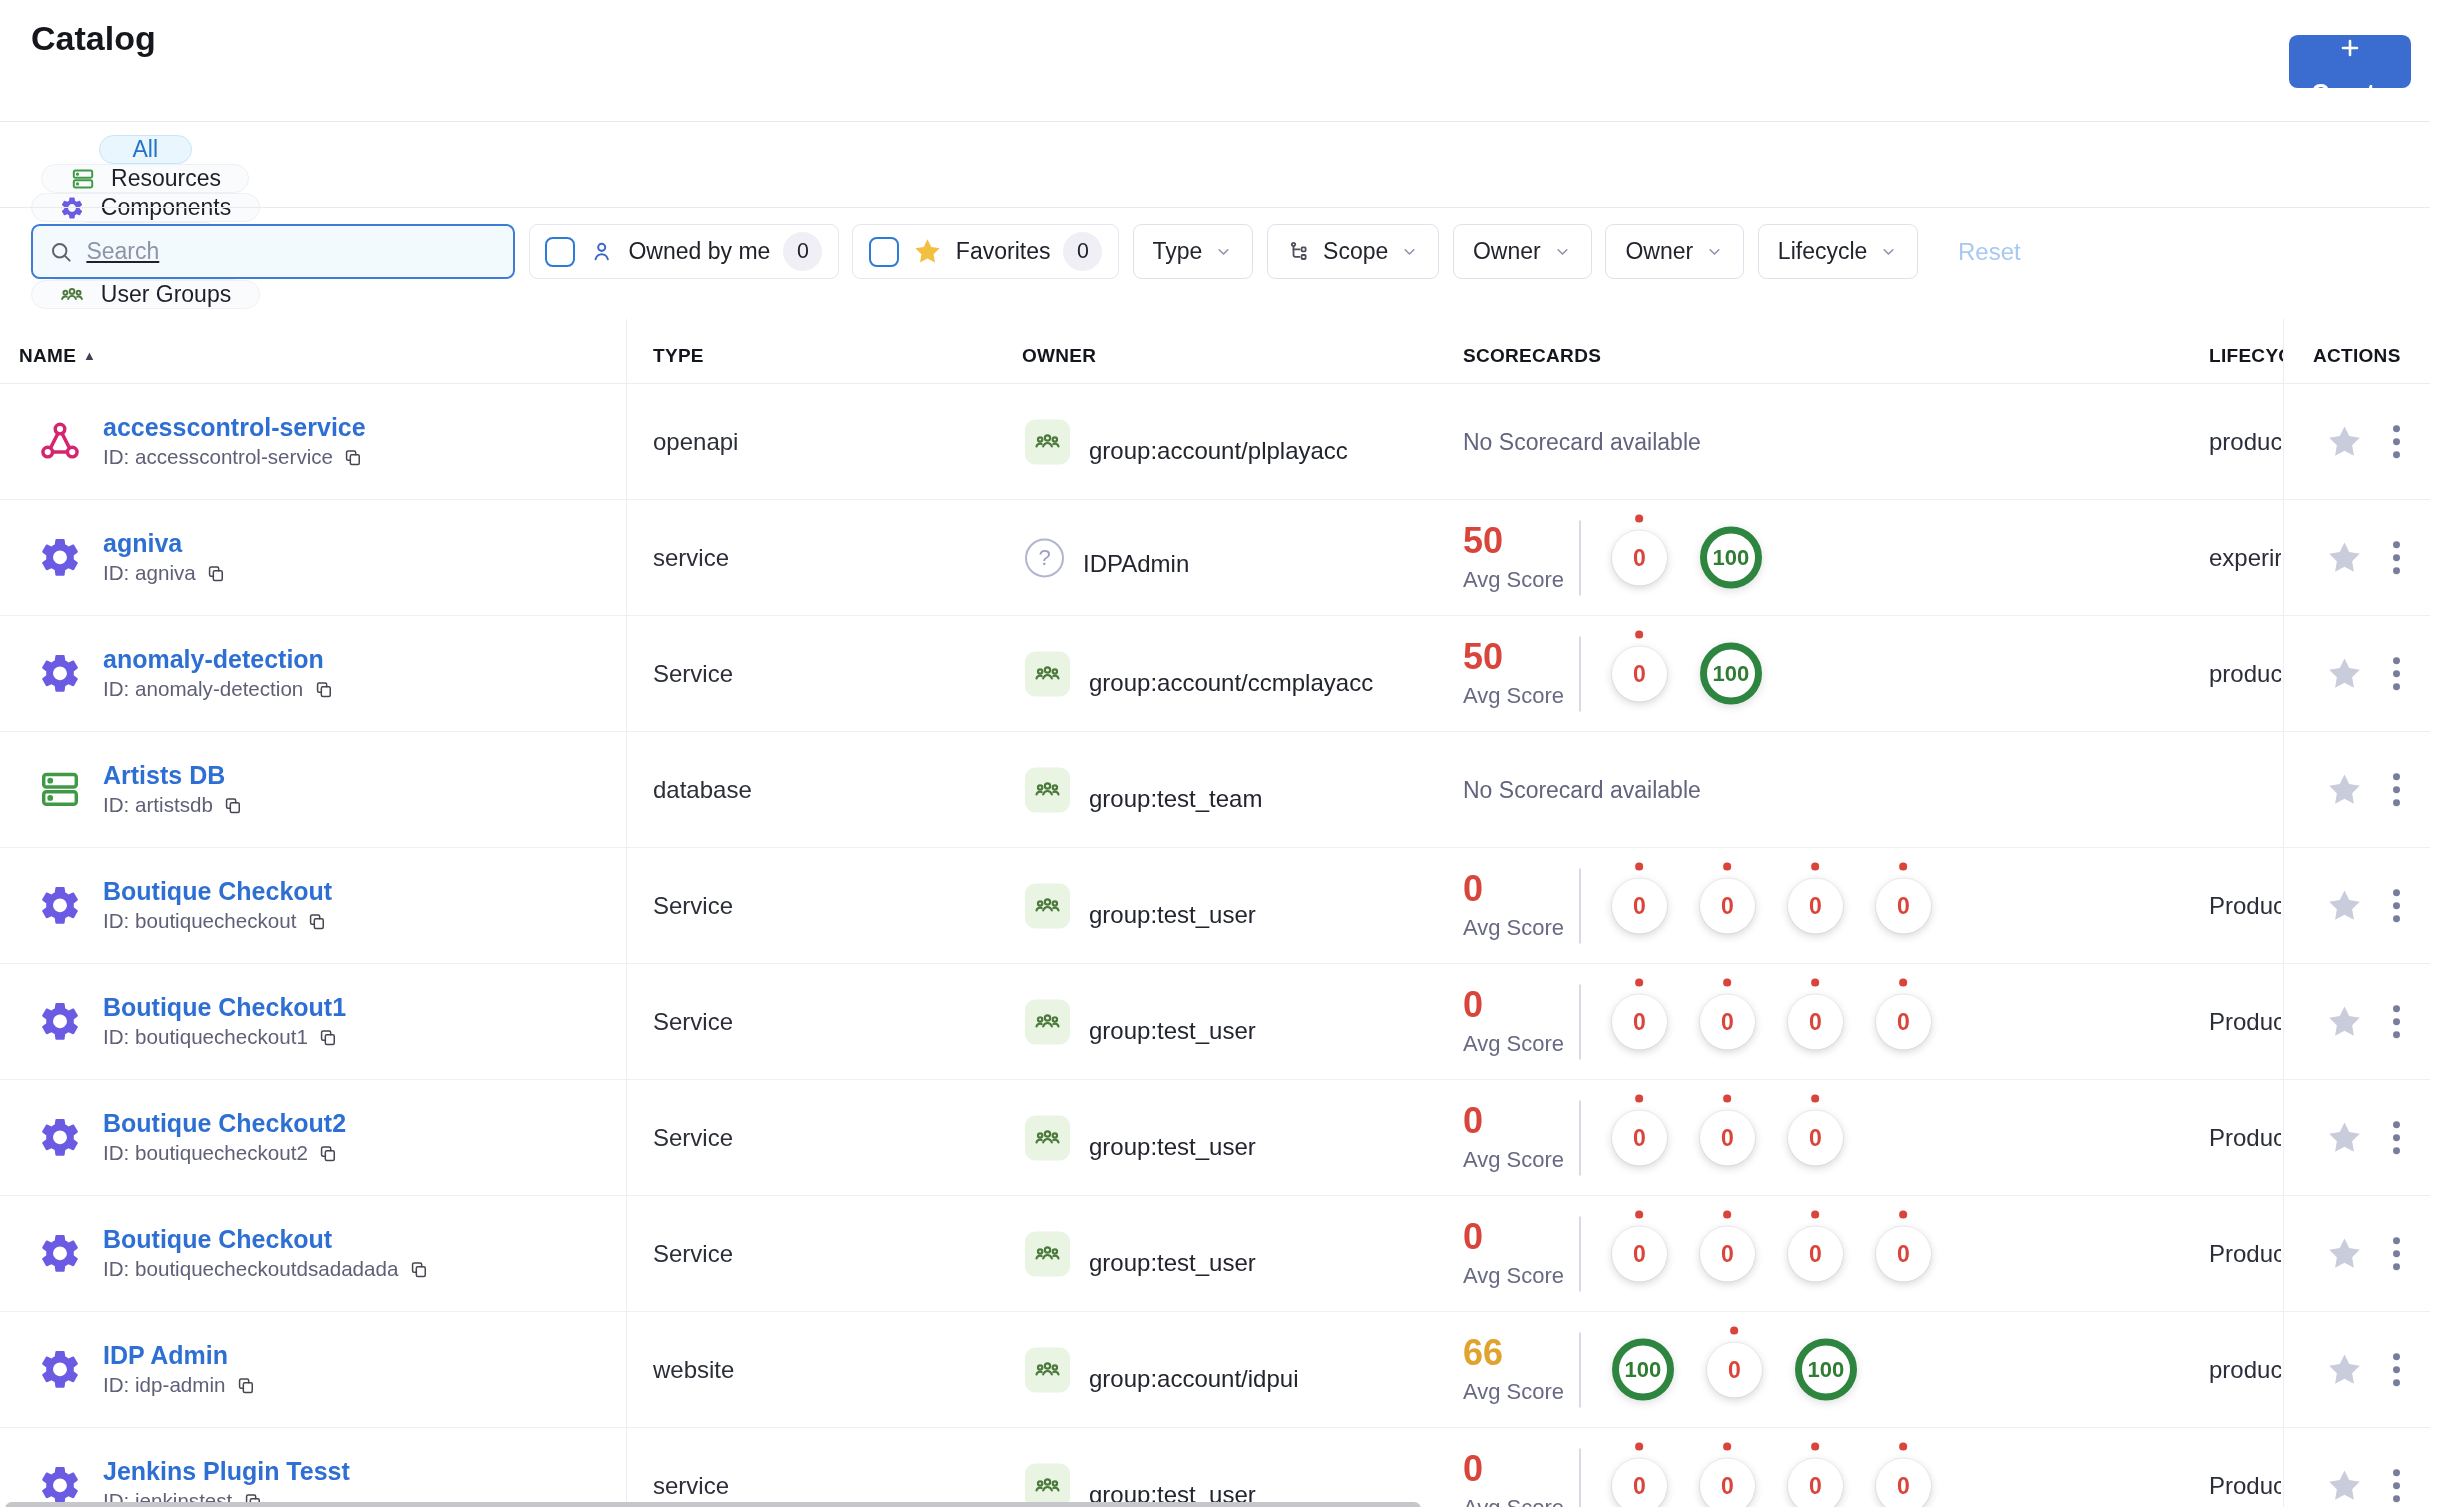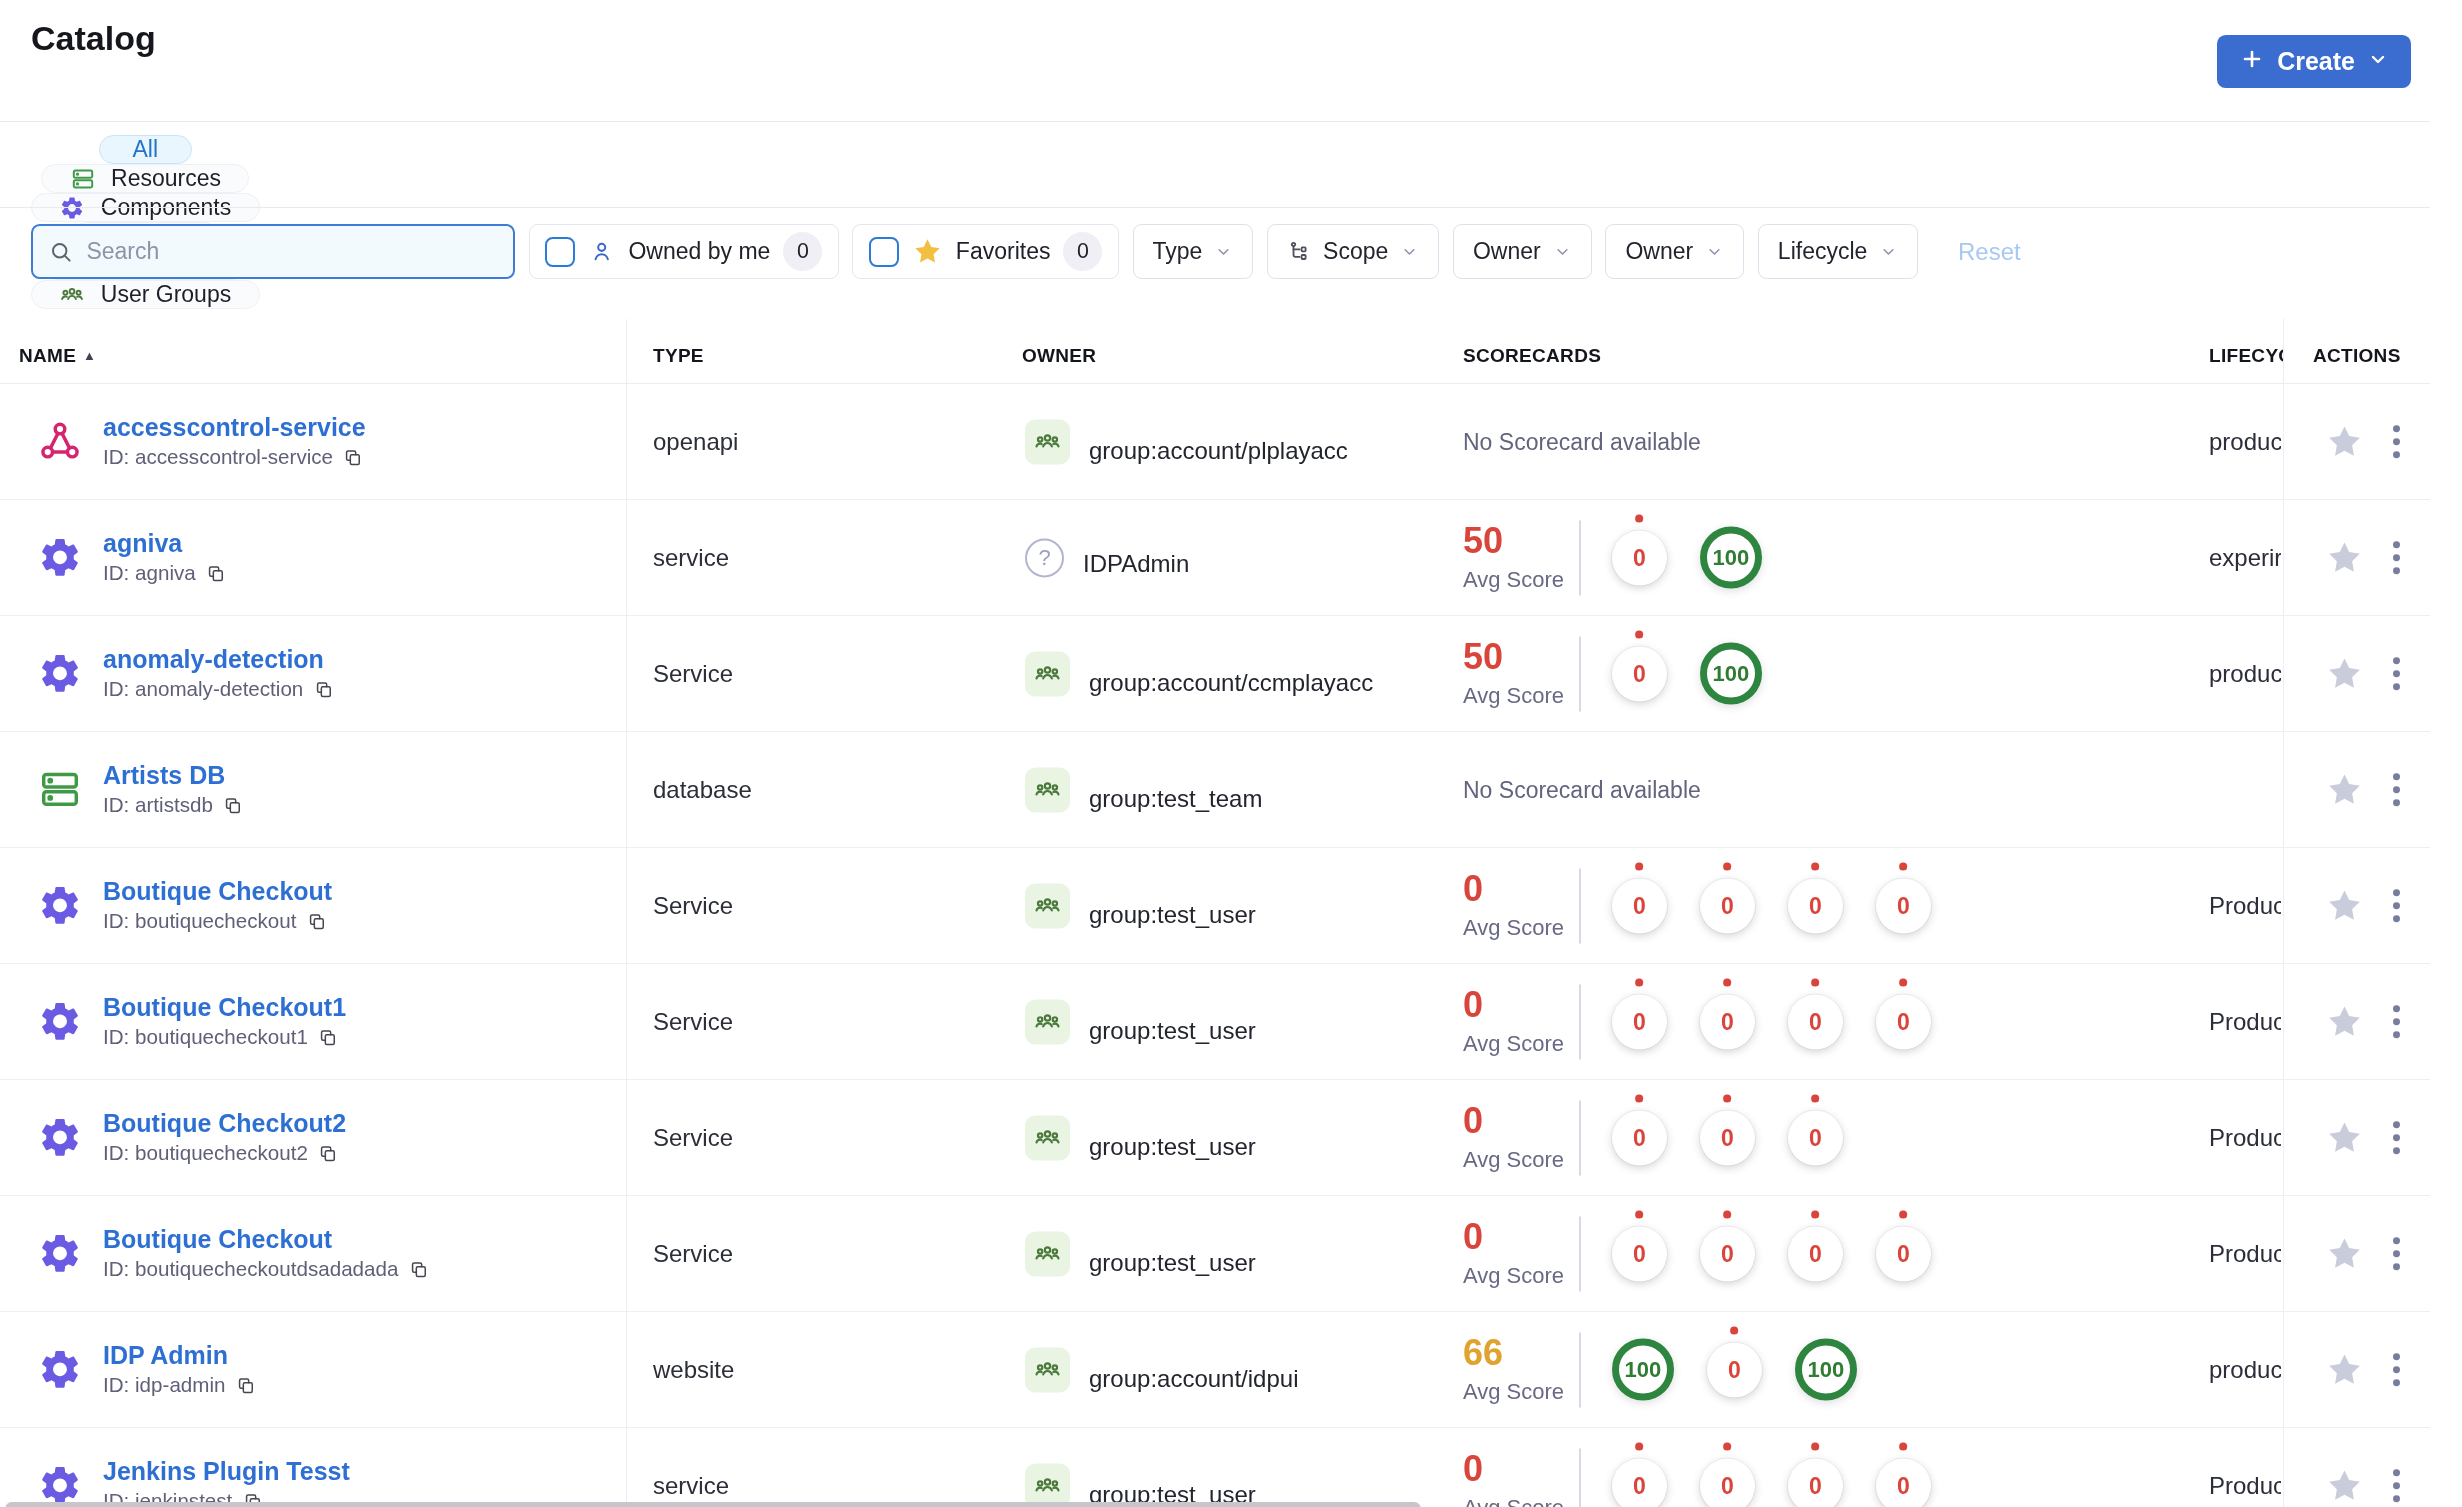--- a/index.html
+++ b/index.html
@@ -5,21 +5,21 @@
   * { box-sizing: border-box; margin: 0; padding: 0; }
   html,body { width:2462px; height:1507px; overflow:hidden; background:#fff;
     font-family:"Liberation Sans", sans-serif; color:#1f2128; }
   #app { position:absolute; left:0; top:9px; width:2430px; height:1507px; overflow:hidden; }
 
   
   .page-title { position:absolute; left:31px; top:10.3px; font-size:34px; font-weight:700; color:#16171d; }
   .page-subtitle { position:absolute; left:31px; top:65px; font-size:22px; color:#5d5e70; }
   .create-btn { position:absolute; right:19px; top:26px; height:53px; padding:0 22px;
     background:var(--primary-blue,#3b6cd0); border:none; border-radius:8.6px; color:#fff;
-    display:flex; align-items:center; gap:12px; font-size:25px; font-weight:700; cursor:pointer; }
+    display:flex; align-items:center; gap:12px; font-size:25px; font-weight:700; cursor:pointer;flex-direction:column; }
   .create-btn svg { stroke:#fff; }
   .create-plus svg { width:26px; height:26px; stroke-width:2.4; }
   .create-caret svg { width:22px; height:22px; stroke-width:2.6; }
   .hr { position:absolute; left:0; right:0; height:0.9px; background:#e9eaf0; }
   .hr1 { top:112px; } .hr2 { top:198px; }
 
   
   .tabs { position:absolute; left:31px; top:126px; height:55px; display:flex; align-items:center;flex-direction:column; }
   .tab-pill { display:inline-flex; align-items:center; gap:15.4px; height:53px; padding:0 27.4px;
     border-radius:26.6px; border:1.7px solid #eef0f5; background:#fafbfd; font-size:23px; color:#1e2029;
@@ -27,21 +27,21 @@
   .tab-pill.active { background:#e9f6fd; border-color:#c6e6f8; color:#2374cc; padding:0 33px; }
   .tab-icon svg { width:26px; height:26px; display:block; }
   .tab-divider { width:1.7px; height:48px; background:#dcdde8; margin:0 20.6px 0 6.9px; }
 
   .ic-resources { color:#3f9a46; } .ic-components { color:#6a5be2; } .ic-apis { color:#d6246e; }
   .ic-workflows { color:#3f6ac8; } .ic-user-groups { color:#4c7a3d; }
 
   
   .filters { position:absolute; left:31px; top:215px; height:55px; display:flex; align-items:center; gap:13.7px; }
   .search-box { width:484px; height:55px; border:2.6px solid #3e7cd8; border-radius:8.6px;
-    background:#f3fafd; display:flex; align-items:center; gap:12px; padding:0 15.4px; }
+    background:#f3fafd; display:flex; align-items:center; gap:12px; padding:0 15.4px;text-decoration:underline; }
   .search-icon { color:#5f616e; } .search-icon svg { width:26px; height:26px; display:block; }
   .search-box input { flex:1; border:none; outline:none; background:transparent; font-size:23px;
     color:#2c2e38; font-family:inherit; min-width:0; }
   .search-box input::placeholder { color:#8f93a6; }
   .chip { height:55px; border:1.7px solid #e4e5ee; border-radius:8.6px; background:#fff;
     display:flex; align-items:center; gap:13px; padding:0 15.4px; font-size:23px; color:#20222b; }
   .checkbox { width:30px; height:30px; border:2.6px solid #2b7cd8; border-radius:7.7px; background:#fff; flex:none; }
   .chk-person { color:#3e68c8; } .chk-person svg { width:27.4px; height:27.4px; display:block; }
   .fav-star { color:var(--star-gold,#f2bf42); } .fav-star svg { width:31px; height:31px; display:block; }
   .count-pill { min-width:39px; height:39px; border-radius:20px; background:#efeff5; color:#20222b;

